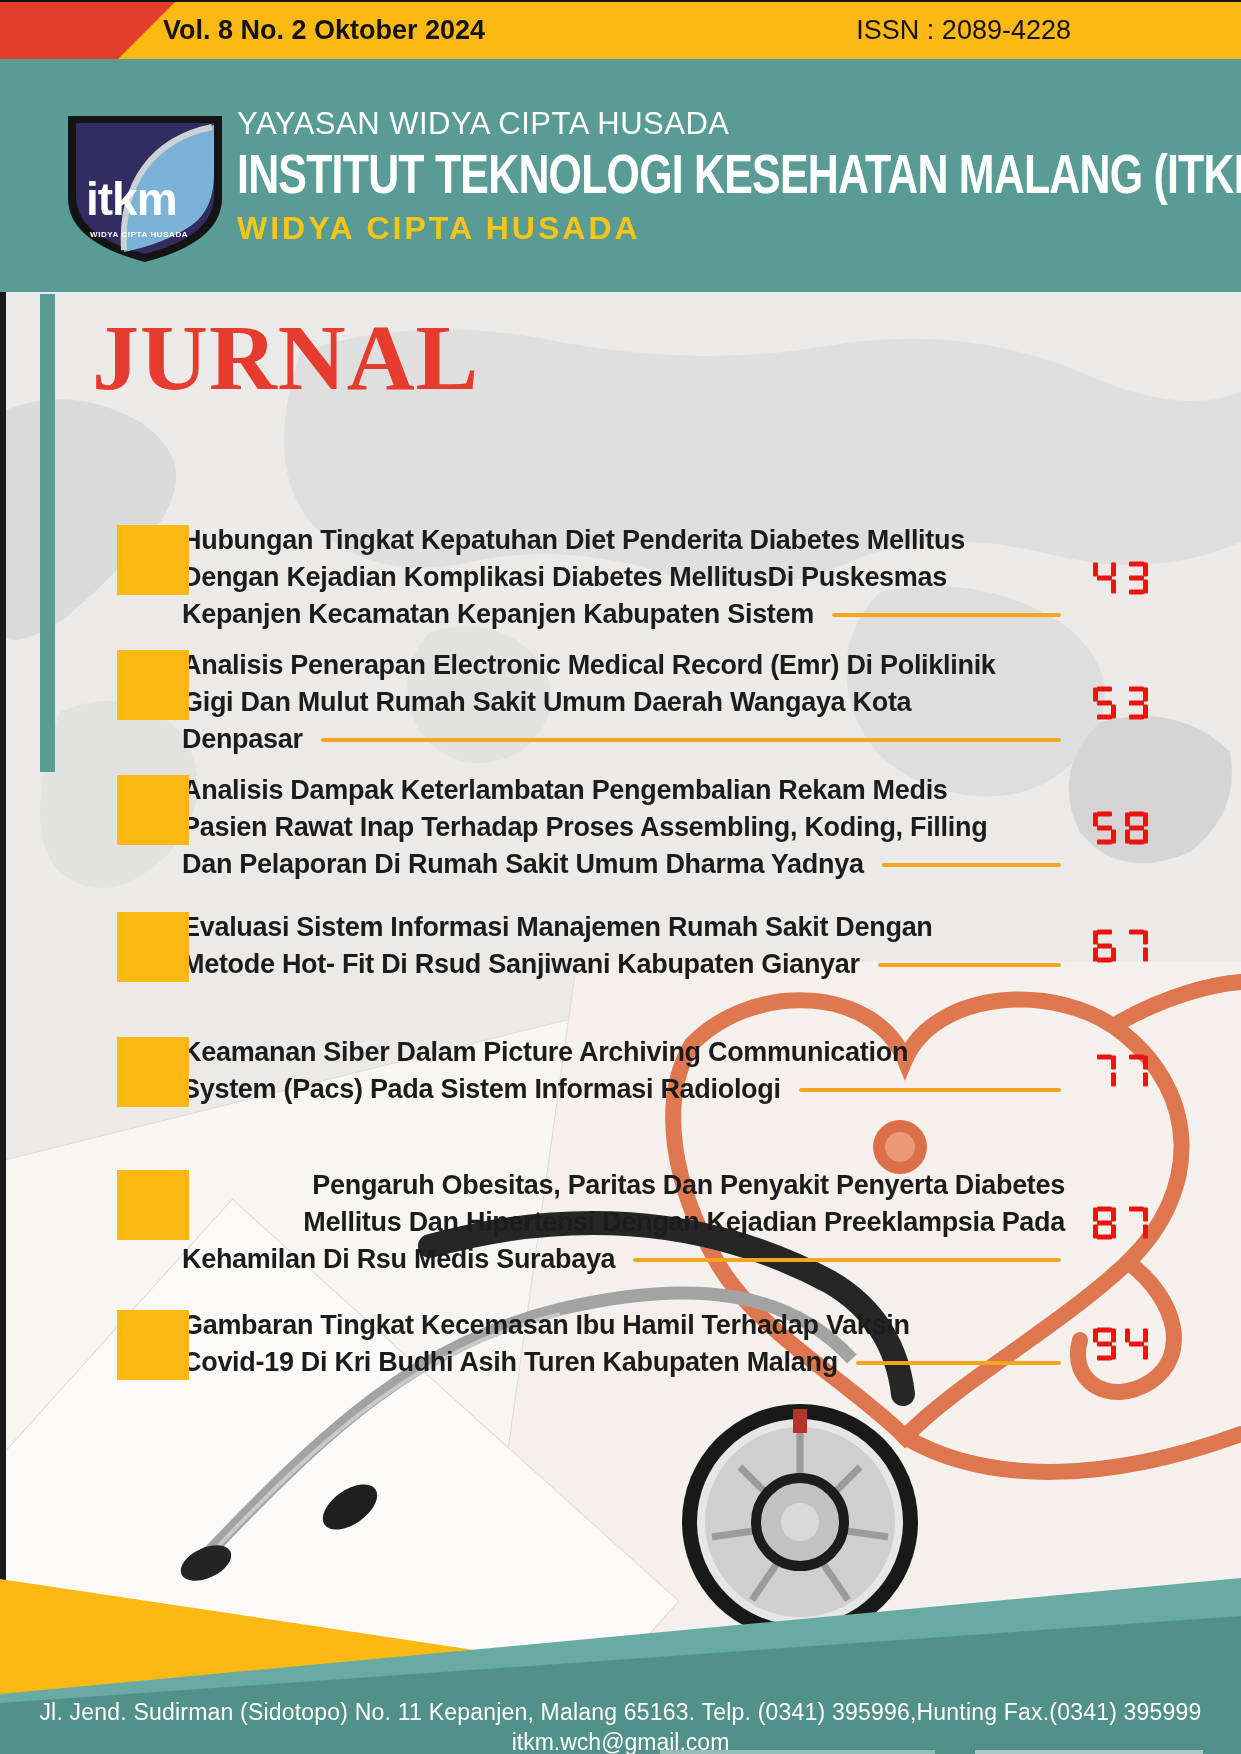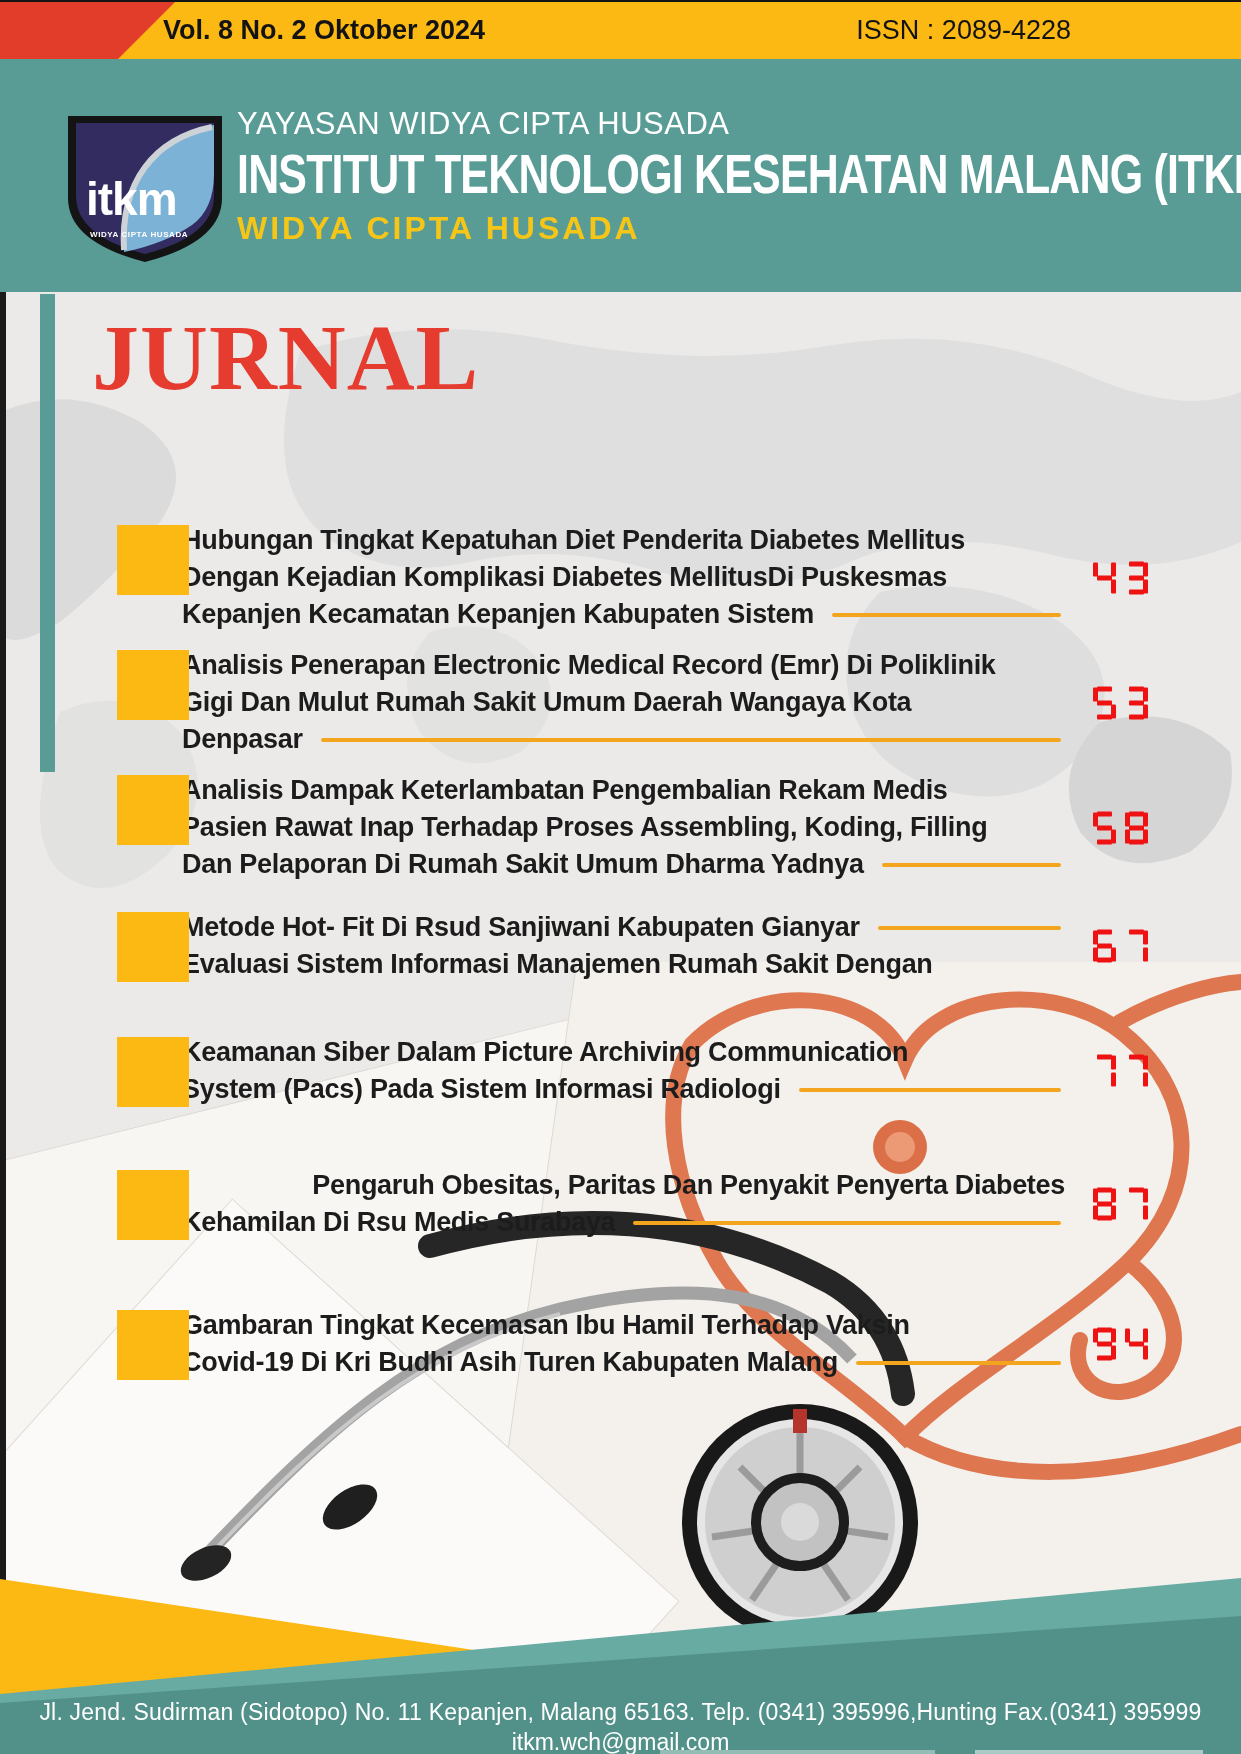--- a/index.html
+++ b/index.html
@@ -291,25 +291,25 @@
               <i class="seg sd"></i>
               <i class="seg se"></i>
               <i class="seg sf"></i>
               <i class="seg sg"></i>
             </span>
           </div>
         </div>
         <div class="article">
           <span class="bullet"></span>
           <div class="lines">
+            <div class="line"><span class="t">Evaluasi Sistem Informasi Manajemen Rumah Sakit Dengan</span></div>
             <div class="line last">
               <span class="t">Metode Hot- Fit Di Rsud Sanjiwani Kabupaten Gianyar</span>
               <span class="leader"></span>
             </div>
-            <div class="line"><span class="t">Evaluasi Sistem Informasi Manajemen Rumah Sakit Dengan</span></div>
           </div>
           <div class="pagenum">
             <span class="digit">
               <i class="seg sa"></i>
               <i class="seg sf"></i>
               <i class="seg sg"></i>
               <i class="seg se"></i>
               <i class="seg sd"></i>
               <i class="seg sc"></i>
             </span>
@@ -339,20 +339,21 @@
               <i class="seg sa"></i>
               <i class="seg sb"></i>
               <i class="seg sc"></i>
             </span>
           </div>
         </div>
         <div class="article">
           <span class="bullet"></span>
           <div class="lines">
             <div class="line"><span class="t">Pengaruh Obesitas, Paritas Dan Penyakit Penyerta Diabetes</span></div>
+            <div class="line"><span class="t">Mellitus Dan Hipertensi Dengan Kejadian Preeklampsia Pada</span></div>
             <div class="line last">
               <span class="t">Kehamilan Di Rsu Medis Surabaya</span>
               <span class="leader"></span>
             </div>
           </div>
           <div class="pagenum">
             <span class="digit">
               <i class="seg sa"></i>
               <i class="seg sb"></i>
               <i class="seg sc"></i>

